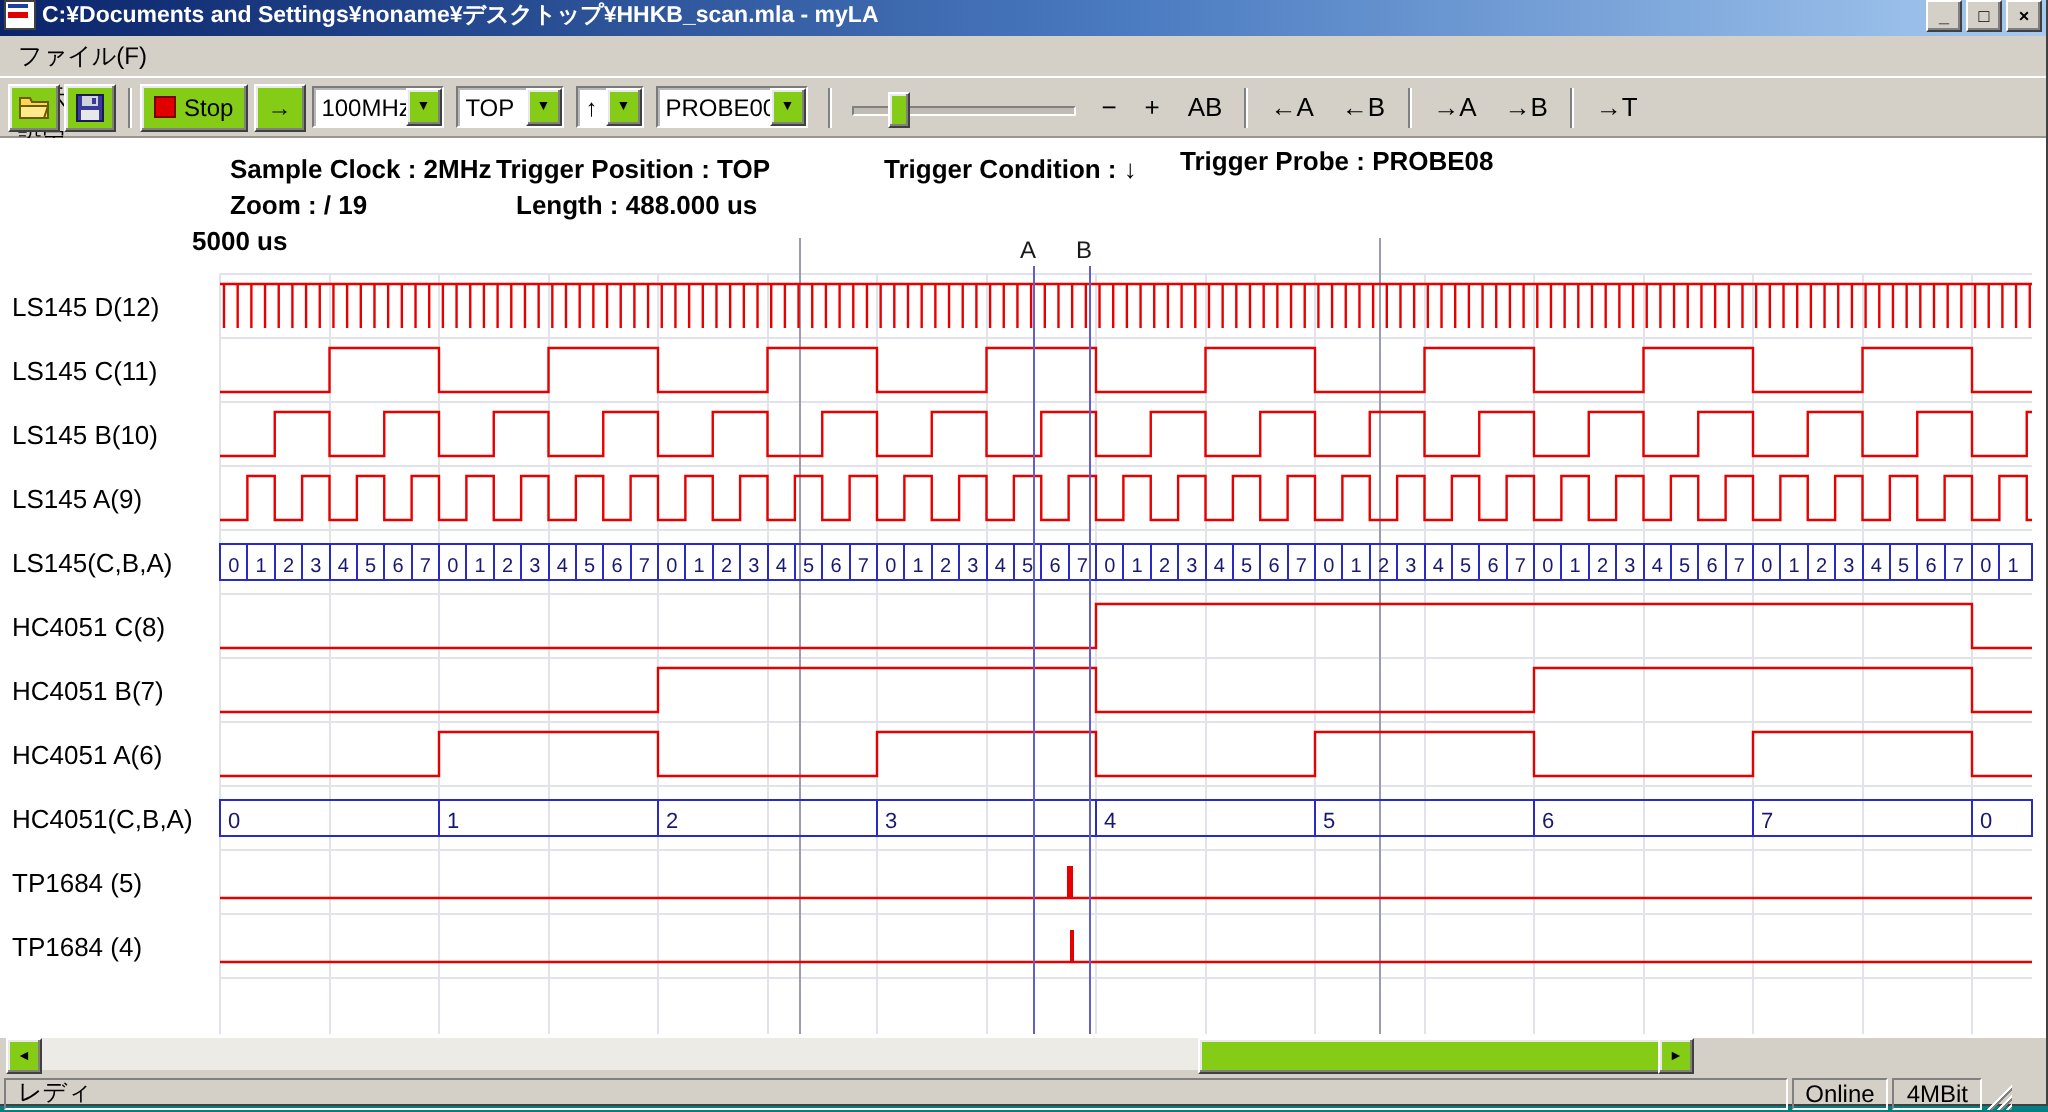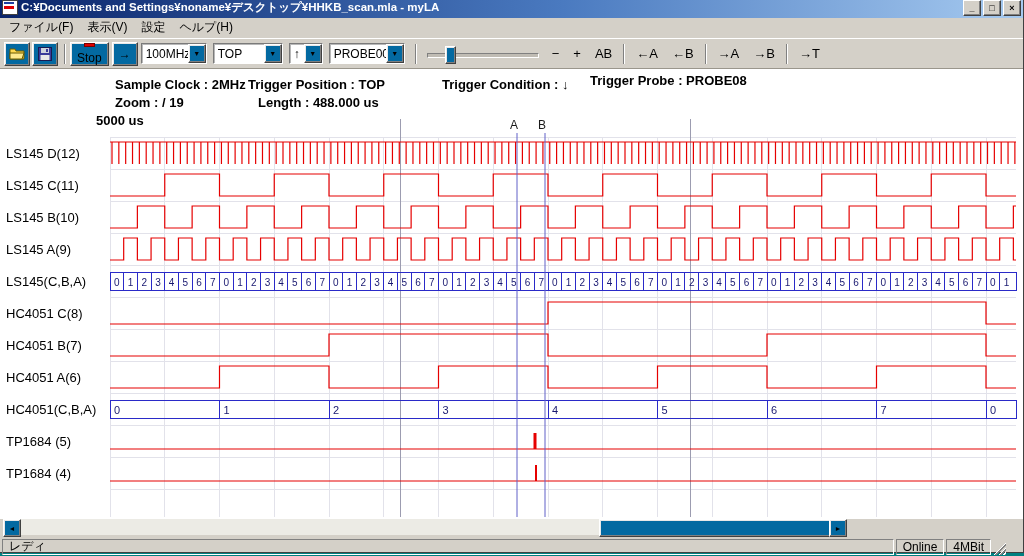--- a/index.html
+++ b/index.html
@@ -10,27 +10,27 @@
   .titlebar{height:18px;background:linear-gradient(90deg,#0a246a,#4a7ac0 55%,#a6caf0);
             display:flex;padding:0 2px;color:#fff;font-size:11.5px;font-weight:bold;}
   .app-icon{width:14px;height:13px;margin-right:3px;background:#fff;border:1px solid #404040;position:relative;flex:0 0 auto;}
   .app-icon:before{content:"";position:absolute;left:1px;top:5px;width:10px;height:3px;background:#e00000;}
   .app-icon:after{content:"";position:absolute;left:1px;top:1px;width:10px;height:2px;background:#2040a0;}
   .title-text{white-space:nowrap;overflow:hidden;flex:1;}
   .tbtn{width:16px;height:14px;background:#d4d0c8;border:1px solid;border-color:#fff #404040 #404040 #fff;
         box-shadow:inset -1px -1px 0 #808080;display:flex;align-items:center;justify-content:center;
         font-size:9px;color:#000;margin-left:2px;font-weight:bold;line-height:1;}
   
-  .menubar{height:20px;display:flex;align-items:flex-end;font-size:12px;padding-left:2px;}
+  .menubar{height:20px;display:flex;align-items:flex-start;font-size:12px;padding-left:2px;flex-direction:column;}
   .menu-item{padding:2px 7px;}
   
   .toolbar{height:29px;border-top:1px solid #fff;border-bottom:1px solid #9a968c;
            display:flex;align-items:center;padding:0 4px;font-size:12px;}
-  .raised{background:#0369a1;border:1px solid;border-color:#fff #404040 #404040 #fff;
-          box-shadow:inset -1px -1px 0 #808080,inset 1px 1px 0 #e8e8e8;flex-direction:column;}
+  .raised{background:#84cc16;border:1px solid;border-color:#fff #404040 #404040 #fff;
+          box-shadow:inset -1px -1px 0 #808080,inset 1px 1px 0 #e8e8e8;}
   .tb-sep{width:0;height:20px;border-left:1px solid #808080;border-right:1px solid #fff;margin:0 4px;}
   .icon-btn{width:24px;height:22px;display:flex;align-items:center;justify-content:center;margin-right:2px;}
   .tb-btn{height:22px;display:flex;align-items:center;justify-content:center;padding:0 6px;margin-right:3px;gap:4px;}
   .stop-sq{width:9px;height:9px;background:#e00000;border:1px solid #7a0000;display:inline-block;}
   .combo{height:21px;background:#fff;border:1px solid;border-color:#7a7a7a #fff #fff #7a7a7a;
          box-shadow:inset 1px 1px 0 #b8b8b8;display:flex;align-items:center;padding-left:4px;margin-right:6px;box-sizing:border-box;}
   .combo .val{flex:1;white-space:nowrap;overflow:hidden;}
   .combo .drop{width:16px;height:17px;display:flex;align-items:center;justify-content:center;font-size:7px;flex:0 0 auto;}
   .slider{width:112px;height:22px;position:relative;margin:0 6px;}
   .slider .track{position:absolute;left:0;right:0;top:10px;height:3px;border:1px solid;
@@ -97,21 +97,21 @@
       <span class="stop-sq"></span>
       <span>Stop</span>
     </div>
     <div class="tb-btn raised">
       <span>→</span>
     </div>
     <div class="combo" style="width:66px">
       <span class="val">100MHz</span>
       <span class="drop raised">▼</span>
     </div>
-    <div class="combo" style="width:70px">
+    <div class="combo" style="width:54px">
       <span class="val">TOP</span>
       <span class="drop raised">▼</span>
     </div>
     <div class="combo" style="width:34px">
       <span class="val">↑</span>
       <span class="drop raised">▼</span>
     </div>
     <div class="combo" style="width:76px">
       <span class="val">PROBE00</span>
       <span class="drop raised">▼</span>

